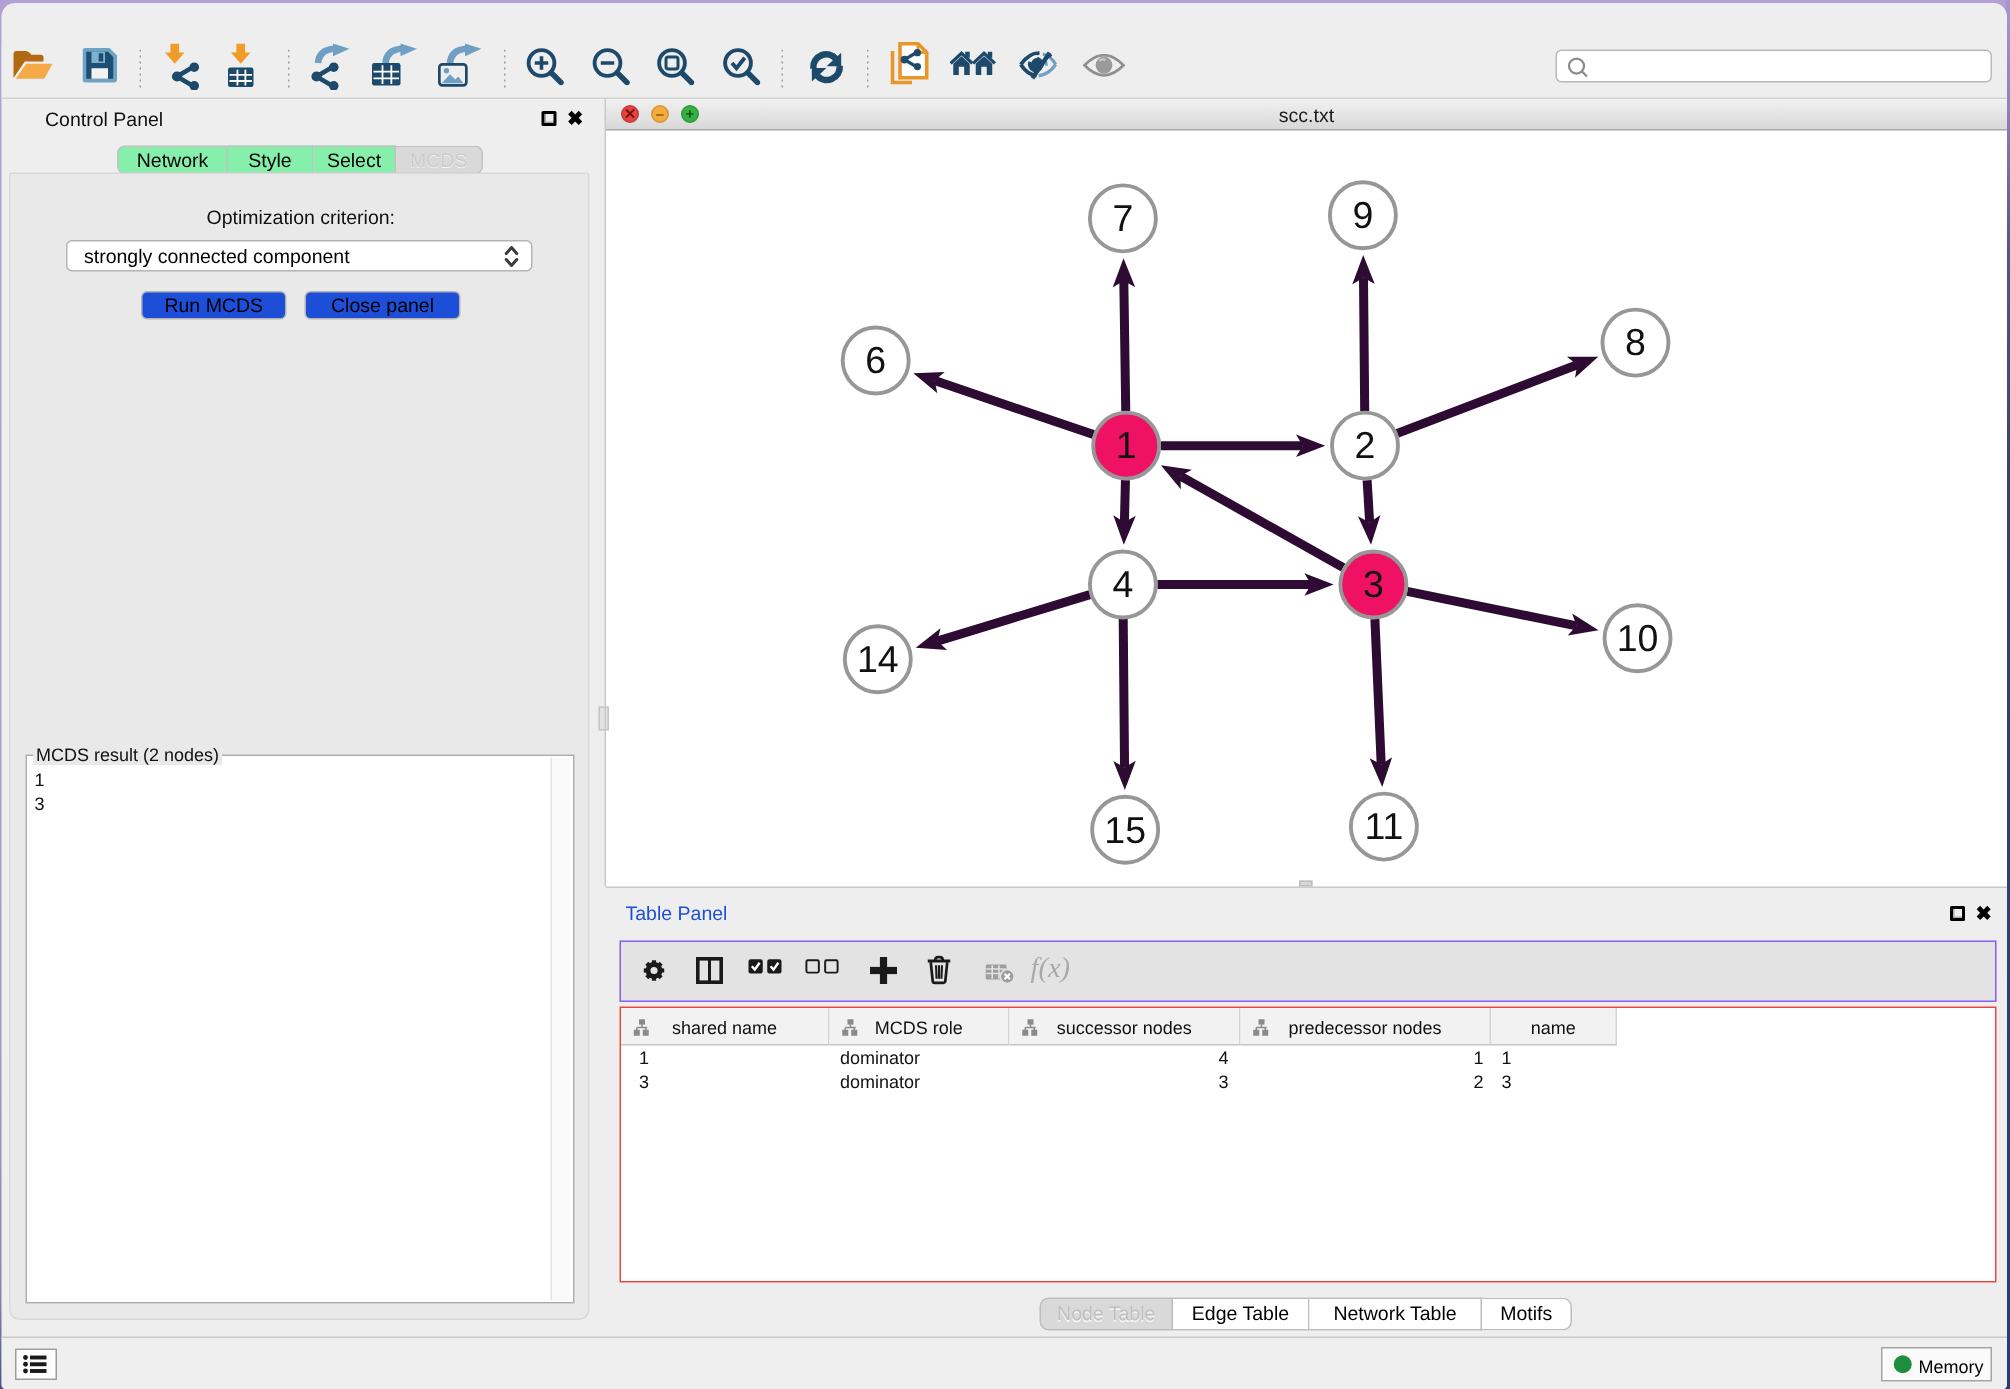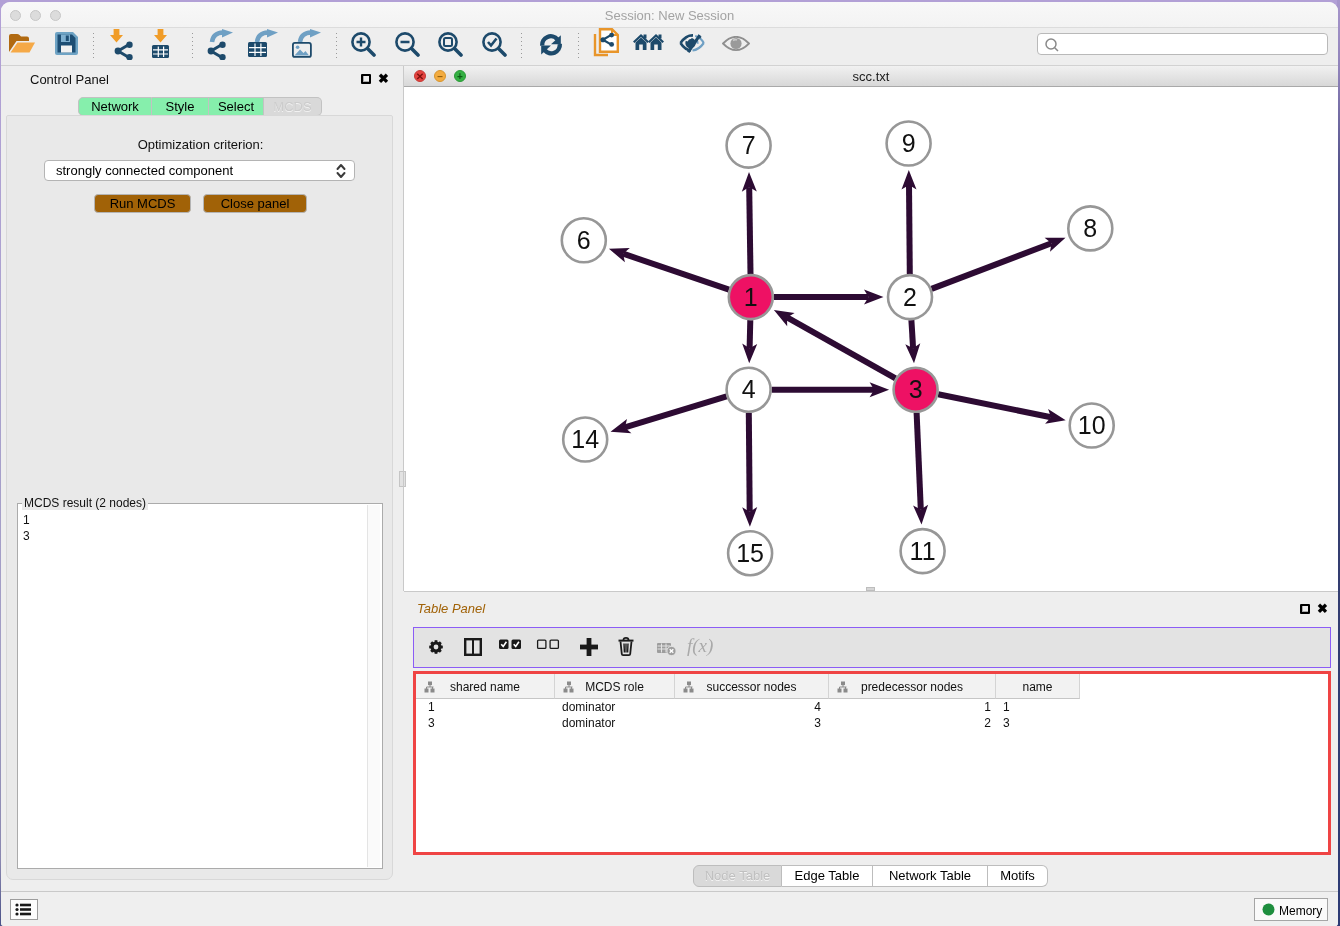--- a/index.html
+++ b/index.html
@@ -19,52 +19,46 @@
 .hdr-float { position:absolute; width:10px; height:10px; border:2px solid #000; border-radius:1px; box-shadow:1px -1px 0 #aaa inset; }
 .hdr-x { position:absolute; font-size:13px; font-weight:bold; color:#000; }
 .tabs { position:absolute; display:flex; }
 .tab { height:19px; background:#86efac; border:1px solid #c2c2c2; border-left:none; font-size:13px; font-weight:normal; color:#000; text-align:center; line-height:18px; }
 .tab.first { border-left:1px solid #c2c2c2; border-radius:5px 0 0 5px; }
 .tab.last { border-radius:0 5px 5px 0; }
 .tab.sel { background:#d9d9d9; color:#cccccc; text-shadow:0 1px 0 #f2f2f2; }
 #cp-content { position:absolute; left:5px; top:113px; width:387px; height:765px; background:#e9e9e9; border:1px solid #d8d8d8; border-radius:2px 2px 7px 7px; }
 #opt-label { position:absolute; left:0; top:135px; width:399px; text-align:center; font-size:13px; color:#111; }
 #combo { position:absolute; left:43px; top:158px; width:311px; height:21px; background:#fff; border:1px solid #b4b4b4; border-radius:4px; font-size:13px; line-height:19px; padding-left:11px; color:#000; }
-.btn { position:absolute; height:19px; background:#a16207; border:1px solid #b4b4b4; border-radius:4px; font-size:13px; font-weight:normal; text-align:center; line-height:17px; color:#000; }
+.btn { position:absolute; height:19px; background:#1d4ed8; border:1px solid #b4b4b4; border-radius:4px; font-size:13px; font-weight:normal; text-align:center; line-height:17px; color:#000; }
 #mcds-box { position:absolute; left:16px; top:501px; width:366px; height:366px; border:1px solid #ababab; background:#fff; }
 #mcds-label { position:absolute; left:21px; top:494px; background:#e9e9e9; padding:0 2px; font-size:12px; color:#111; }
 #mcds-scroll { position:absolute; right:2px; top:1px; width:13px; height:362px; background:#fafafa; border-left:1px solid #e4e4e4; }
 #net { position:absolute; left:403px; top:64px; width:934px; height:525px; background:#fff; }
 #net-titlebar { position:absolute; left:0; top:0; width:100%; height:21px; background:linear-gradient(#f1f1f1,#d8d8d8); border-bottom:1px solid #a9a9a9; }
 #net-title { position:absolute; top:3px; width:100%; text-align:center; font-size:13px; font-weight:normal; color:#1a1a1a; }
 .tl { position:absolute; top:4px; width:12px; height:12px; border-radius:50%; font-size:10px; font-weight:bold; text-align:center; line-height:11px; }
-#tp-title { position:absolute; left:416px; top:599px; font-size:13px; color:#a16207;font-style:italic; }
+#tp-title { position:absolute; left:416px; top:599px; font-size:13px; color:#1d4ed8; }
 #tp-toolbar { position:absolute; left:412px; top:625px; width:918px; height:41px; background:#e3e3e3; border:1px solid #8b5cf6; }
-#tbl { position:absolute; left:412px; top:669px; width:918px; height:184px; background:#fff; border:3px solid #ef4444; }
+#tbl { position:absolute; left:412px; top:669px; width:918px; height:184px; background:#fff; border:1px solid #ef4444; }
 .th { position:absolute; top:0; height:25px; background:#f2f2f2; border-right:1px solid #d4d4d4; border-bottom:1px solid #c6c6c6; font-size:12px; color:#111; text-align:center; line-height:26px; }
 .td { position:absolute; font-size:12px; color:#111; }
 .btab { height:22px; background:#fff; border:1px solid #bdbdbd; border-left:none; font-size:13px; font-weight:normal; color:#000; text-align:center; line-height:20px; }
 .btab.first { border-left:1px solid #bdbdbd; border-radius:6px 0 0 6px; }
 .btab.last { border-radius:0 6px 6px 0; }
 .btab.sel { background:#d9d9d9; color:#c0c0c0; text-shadow:0 1px 0 #f5f5f5; }
 #statusbar { position:absolute; left:0; top:889px; width:100%; height:53px; background:#efefef; border-top:1px solid #c9c9c9; }
 #listbtn { position:absolute; left:9px; top:7px; width:28px; height:21px; background:#fdfdfd; border:1px solid #9d9d9d; }
 #membtn { position:absolute; right:10px; top:6px; width:74px; height:23px; background:#fafafa; border:1px solid #a5a5a5; font-size:12px; color:#000; }
 </style>
 </head>
 <body>
 <div id="edgeL"></div>
 <div id="edgeR"></div>
 <div id="win">
-  <div id="titlebar">
-    <div class="dot" style="left:9px;"></div>
-    <div class="dot" style="left:29px;"></div>
-    <div class="dot" style="left:49px;"></div>
-    <div id="title-text">Session: New Session</div>
-  </div>
   <div id="toolbar"></div>
   <div class="tsep" style="left:92px;"></div>
   <div class="tsep" style="left:191px;"></div>
   <div class="tsep" style="left:335px;"></div>
   <div class="tsep" style="left:520px;"></div>
   <div class="tsep" style="left:577px;"></div>
   <svg class="abs" style="left:7px;top:30px" width="28" height="22">
       <path d="M1 20 L1 4 Q1 2 3 2 L9 2 Q10.5 2 11.5 3 L13 4.5 L19 4.5 Q21 4.5 21 6.5 L21 9 L8.5 9 Z" fill="#b16a11"></path>
       <path d="M9.5 10.5 L27 10.5 L21.5 20.5 L2.5 20.5 Z" fill="#f5a947"></path>
     </svg>

